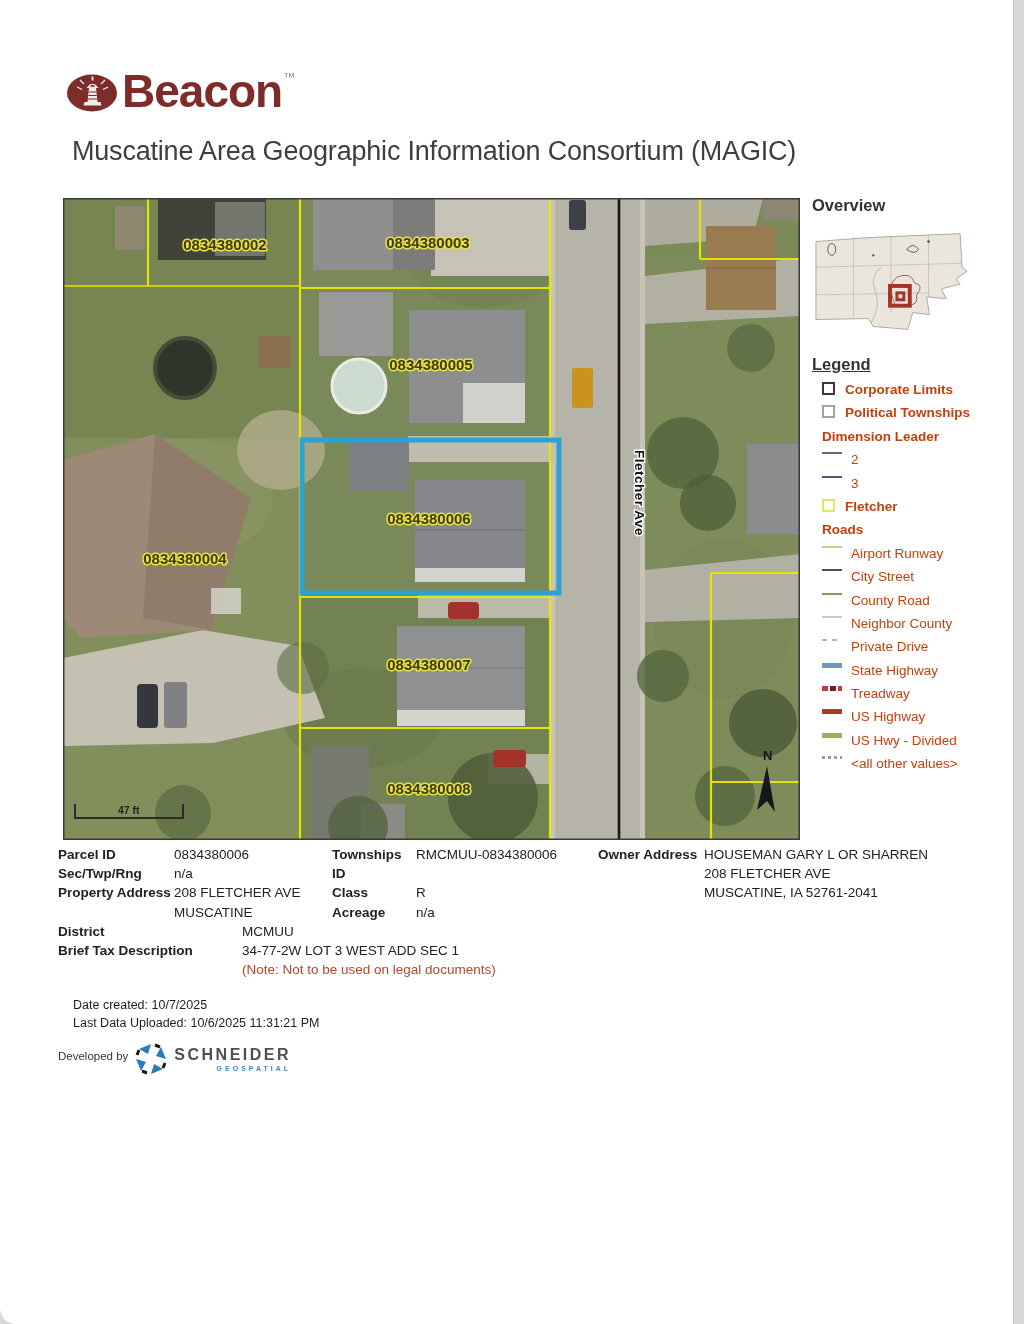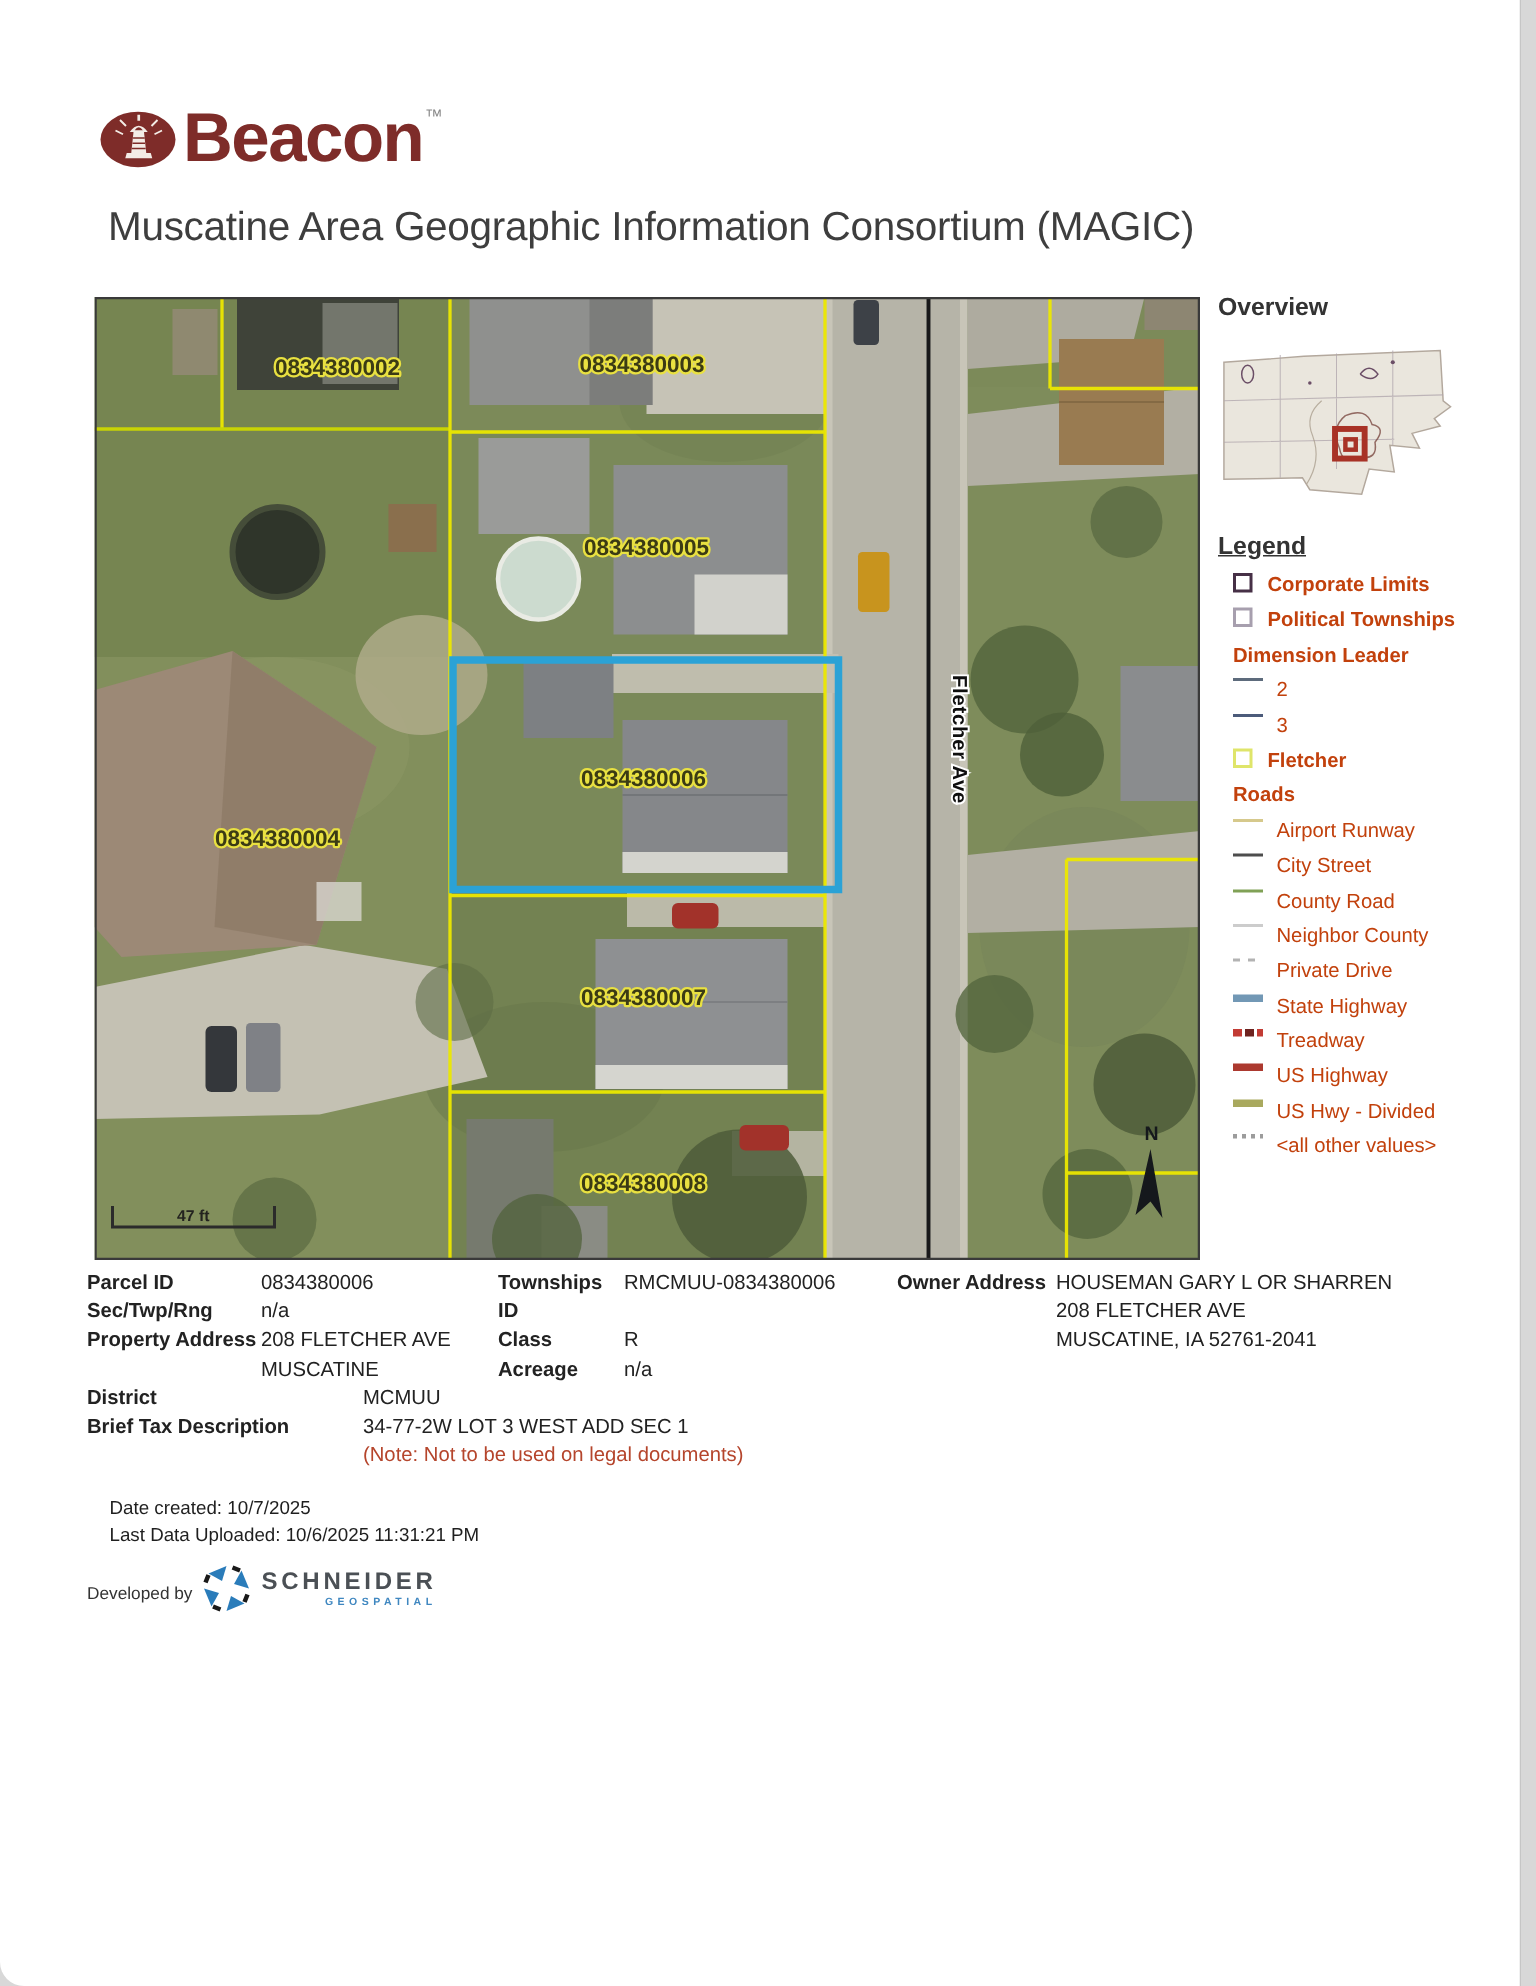--- a/index.html
+++ b/index.html
@@ -37,21 +37,21 @@
   #dcol0{left:58px;} #dcol1{left:332px;} #dcol2{left:598px;}
   .drow{display:flex;line-height:19.2px;}
   .dlabel{font-weight:700;flex:0 0 auto;}
   #dcol0 .dlabel{width:116px;} #dcol1 .dlabel{width:84px;} #dcol2 .dlabel{width:106px;}
   .dextra{position:absolute;left:58px;top:77px;}
   .dextra .dlabel{width:184px;}
   .note{color:#b5452c;}
 
   
   .foot{position:absolute;left:58px;top:997px;font-size:12.5px;color:#1f1f1f;line-height:17.5px;margin-left:15px;}
-  .devrow{position:absolute;left:58px;top:1042px;display:flex;align-items:center;font-size:11.5px;color:#333;}
+  .devrow{position:absolute;left:58px;top:1042px;display:flex;align-items:flex-start;font-size:11.5px;color:#333;}
   .devlabel{margin-top:8px;}
   .schneider{display:flex;align-items:center;margin-left:6px;}
   .sch-text{margin-left:6px;}
   .sch-name{font-size:16px;font-weight:700;letter-spacing:2.5px;color:#4b5055;line-height:1;}
   .sch-sub{font-size:7px;font-weight:700;letter-spacing:3px;color:#3f87c0;text-align:right;margin-top:2px;}
 </style>
 </head>
 <body>
 
 <div class="page">

